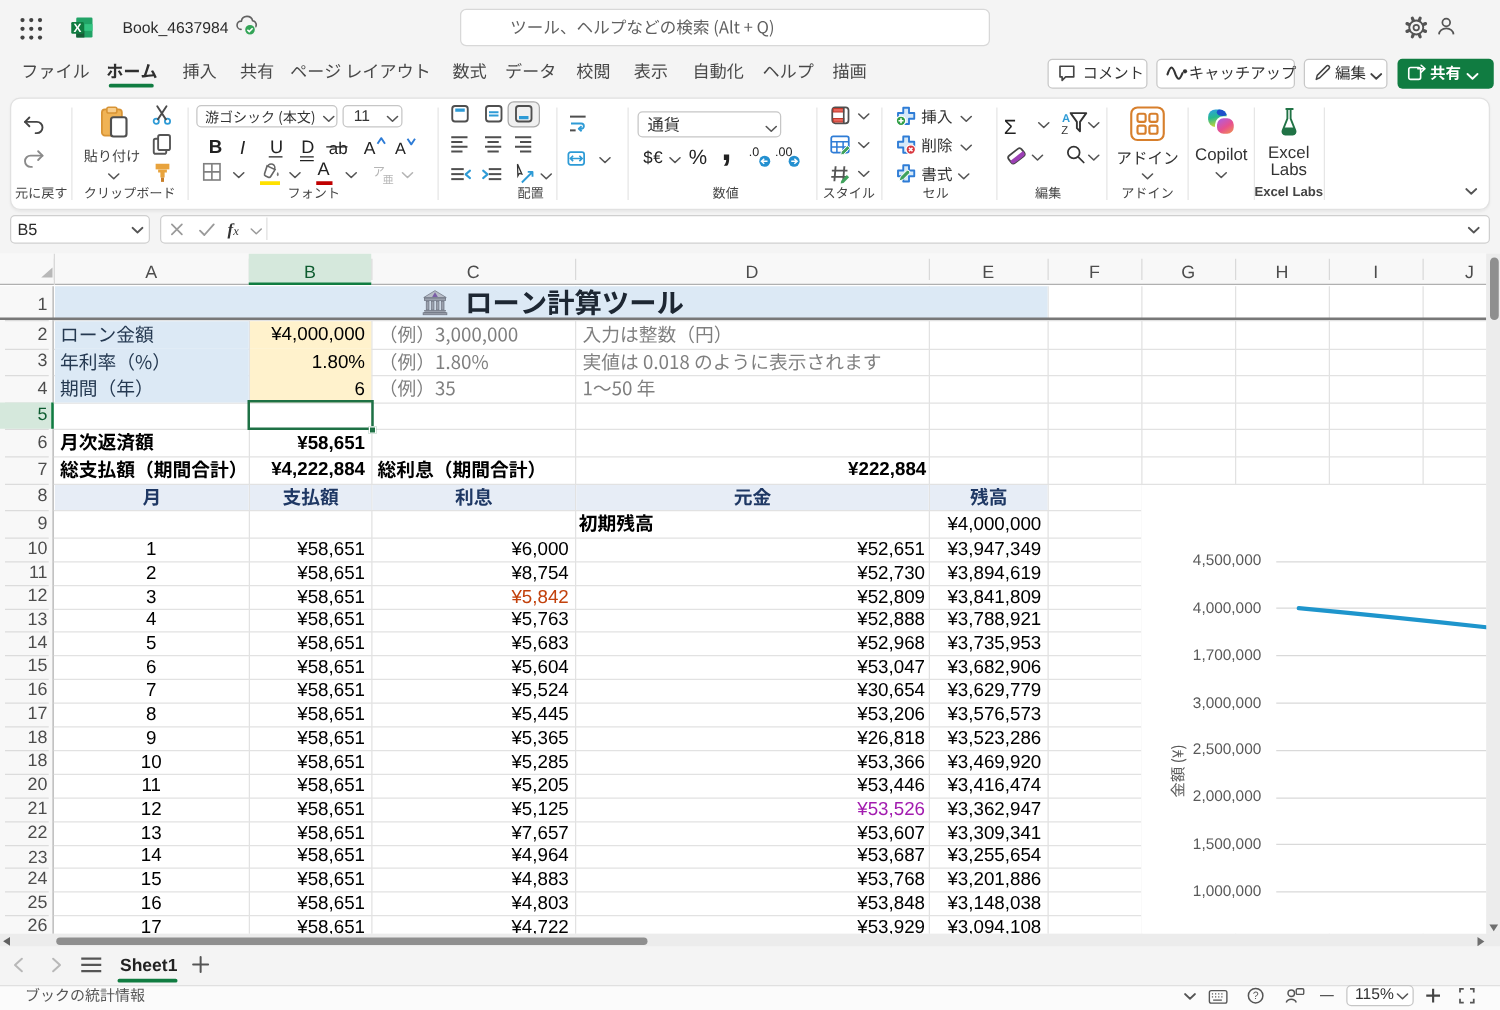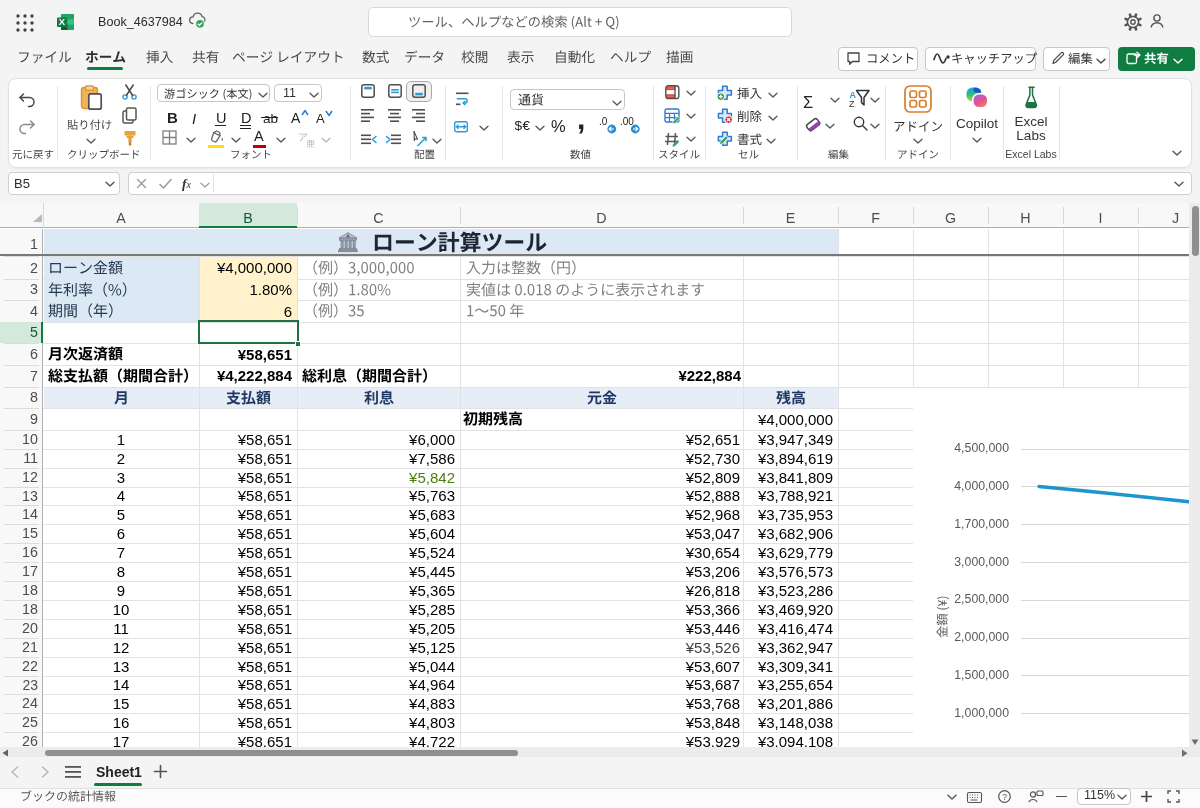--- a/index.html
+++ b/index.html
@@ -769,21 +769,21 @@
       </svg>
     </div>
     <div style="position:absolute;left:1022px;top:86px">
       <svg width="19" height="25" viewBox="0 0 19 25" style="display:block;overflow:visible">
         <path d="M7 1.2 h5.2 M7.9 1.2 v7.7 l-3.8 9.6 a2.3 2.3 0 0 0 2.1 3.1 h6 a2.3 2.3 0 0 0 2.1-3.1 L10.5 8.9 V1.2" fill="none" stroke="#217346" stroke-width="1.5" stroke-linecap="round" stroke-linejoin="round"></path>
         <path d="M5.2 15.9 h8 l1.2 3.3 a1.6 1.6 0 0 1-1.5 2.2 H5.5 a1.6 1.6 0 0 1-1.5-2.2 z" fill="#217346"></path>
       </svg>
     </div>
     <div style="position:absolute;left:1031.0px;transform:translateX(-50%);top:114.6px;font-size:13.5px;line-height:13.5px;color:#333;font-weight:400;white-space:nowrap">Excel</div>
     <div style="position:absolute;left:1031.0px;transform:translateX(-50%);top:128.6px;font-size:13.5px;line-height:13.5px;color:#333;font-weight:400;white-space:nowrap">Labs</div>
-    <div style="position:absolute;left:1031.0px;transform:translateX(-50%);top:149.1px;font-size:10.5px;line-height:10.5px;color:#444;font-weight:400;white-space:nowrap">Excel Labs</div>
+    <div style="position:absolute;left:1031.0px;transform:translateX(-50%);top:149.1px;font-size:10.5px;line-height:10.5px;color:#444;font-weight:700;white-space:nowrap">Excel Labs</div>
     <div style="position:absolute;left:1172px;top:149px">
       <svg width="11" height="8" viewBox="0 0 11 8" style="display:block;overflow:visible">
         <path d="M1 2.2 L5 6 L9 2.2" fill="none" stroke="#555" stroke-width="1.4" stroke-linecap="round" stroke-linejoin="round"></path>
       </svg>
     </div>
     <div style="position:absolute;left:8px;top:171.5px;width:112px;height:23px;background:#fff;border:1px solid #cfcfcf;border-radius:4px"></div>
     <div style="position:absolute;left:14.0px;top:176.5px;font-size:13px;line-height:13px;color:#2b2b2b;font-weight:400;white-space:nowrap">B5</div>
     <div style="position:absolute;left:105px;top:180px">
       <svg width="10" height="7" viewBox="0 0 10 7" style="display:block;overflow:visible">
         <path d="M1 2.2 L5 6 L9 2.2" fill="none" stroke="#555" stroke-width="1.4" stroke-linecap="round" stroke-linejoin="round"></path>
@@ -1158,26 +1158,26 @@
       </svg>
     </div>
     <div style="position:absolute;right:367.0px;text-align:right;top:411.6px;font-size:15px;line-height:15px;color:#000;font-weight:400;white-space:nowrap">¥4,000,000</div>
     <div style="position:absolute;left:121.0px;transform:translateX(-50%);top:431.7px;font-size:15px;line-height:15px;color:#000;font-weight:400;white-space:nowrap">1</div>
     <div style="position:absolute;right:908.0px;text-align:right;top:431.7px;font-size:15px;line-height:15px;color:#000;font-weight:400;white-space:nowrap">¥58,651</div>
     <div style="position:absolute;right:745.0px;text-align:right;top:431.7px;font-size:15px;line-height:15px;color:#000;font-weight:400;white-space:nowrap">¥6,000</div>
     <div style="position:absolute;right:460.0px;text-align:right;top:431.7px;font-size:15px;line-height:15px;color:#000;font-weight:400;white-space:nowrap">¥52,651</div>
     <div style="position:absolute;right:367.0px;text-align:right;top:431.7px;font-size:15px;line-height:15px;color:#000;font-weight:400;white-space:nowrap">¥3,947,349</div>
     <div style="position:absolute;left:121.0px;transform:translateX(-50%);top:450.6px;font-size:15px;line-height:15px;color:#000;font-weight:400;white-space:nowrap">2</div>
     <div style="position:absolute;right:908.0px;text-align:right;top:450.6px;font-size:15px;line-height:15px;color:#000;font-weight:400;white-space:nowrap">¥58,651</div>
-    <div style="position:absolute;right:745.0px;text-align:right;top:450.6px;font-size:15px;line-height:15px;color:#000;font-weight:400;white-space:nowrap">¥7,586</div>
+    <div style="position:absolute;right:745.0px;text-align:right;top:450.6px;font-size:15px;line-height:15px;color:#000;font-weight:400;white-space:nowrap">¥8,754</div>
     <div style="position:absolute;right:460.0px;text-align:right;top:450.6px;font-size:15px;line-height:15px;color:#000;font-weight:400;white-space:nowrap">¥52,730</div>
     <div style="position:absolute;right:367.0px;text-align:right;top:450.6px;font-size:15px;line-height:15px;color:#000;font-weight:400;white-space:nowrap">¥3,894,619</div>
     <div style="position:absolute;left:121.0px;transform:translateX(-50%);top:469.5px;font-size:15px;line-height:15px;color:#000;font-weight:400;white-space:nowrap">3</div>
     <div style="position:absolute;right:908.0px;text-align:right;top:469.5px;font-size:15px;line-height:15px;color:#000;font-weight:400;white-space:nowrap">¥58,651</div>
-    <div style="position:absolute;right:745.0px;text-align:right;top:469.5px;font-size:15px;line-height:15px;color:#4d7c0f;font-weight:400;white-space:nowrap">¥5,842</div>
+    <div style="position:absolute;right:745.0px;text-align:right;top:469.5px;font-size:15px;line-height:15px;color:#c2410c;font-weight:400;white-space:nowrap">¥5,842</div>
     <div style="position:absolute;right:460.0px;text-align:right;top:469.5px;font-size:15px;line-height:15px;color:#000;font-weight:400;white-space:nowrap">¥52,809</div>
     <div style="position:absolute;right:367.0px;text-align:right;top:469.5px;font-size:15px;line-height:15px;color:#000;font-weight:400;white-space:nowrap">¥3,841,809</div>
     <div style="position:absolute;left:121.0px;transform:translateX(-50%);top:488.4px;font-size:15px;line-height:15px;color:#000;font-weight:400;white-space:nowrap">4</div>
     <div style="position:absolute;right:908.0px;text-align:right;top:488.4px;font-size:15px;line-height:15px;color:#000;font-weight:400;white-space:nowrap">¥58,651</div>
     <div style="position:absolute;right:745.0px;text-align:right;top:488.4px;font-size:15px;line-height:15px;color:#000;font-weight:400;white-space:nowrap">¥5,763</div>
     <div style="position:absolute;right:460.0px;text-align:right;top:488.4px;font-size:15px;line-height:15px;color:#000;font-weight:400;white-space:nowrap">¥52,888</div>
     <div style="position:absolute;right:367.0px;text-align:right;top:488.4px;font-size:15px;line-height:15px;color:#000;font-weight:400;white-space:nowrap">¥3,788,921</div>
     <div style="position:absolute;left:121.0px;transform:translateX(-50%);top:507.3px;font-size:15px;line-height:15px;color:#000;font-weight:400;white-space:nowrap">5</div>
     <div style="position:absolute;right:908.0px;text-align:right;top:507.3px;font-size:15px;line-height:15px;color:#000;font-weight:400;white-space:nowrap">¥58,651</div>
     <div style="position:absolute;right:745.0px;text-align:right;top:507.3px;font-size:15px;line-height:15px;color:#000;font-weight:400;white-space:nowrap">¥5,683</div>
@@ -1209,25 +1209,25 @@
     <div style="position:absolute;right:460.0px;text-align:left;top:601.8px;font-size:15px;line-height:15px;color:#000;font-weight:400;white-space:nowrap">¥53,366</div>
     <div style="position:absolute;right:367.0px;text-align:right;top:601.8px;font-size:15px;line-height:15px;color:#000;font-weight:400;white-space:nowrap">¥3,469,920</div>
     <div style="position:absolute;left:121.0px;transform:translateX(-50%);top:620.7px;font-size:15px;line-height:15px;color:#000;font-weight:400;white-space:nowrap">11</div>
     <div style="position:absolute;right:908.0px;text-align:right;top:620.7px;font-size:15px;line-height:15px;color:#000;font-weight:400;white-space:nowrap">¥58,651</div>
     <div style="position:absolute;right:745.0px;text-align:right;top:620.7px;font-size:15px;line-height:15px;color:#000;font-weight:400;white-space:nowrap">¥5,205</div>
     <div style="position:absolute;right:460.0px;text-align:right;top:620.7px;font-size:15px;line-height:15px;color:#000;font-weight:400;white-space:nowrap">¥53,446</div>
     <div style="position:absolute;right:367.0px;text-align:right;top:620.7px;font-size:15px;line-height:15px;color:#000;font-weight:400;white-space:nowrap">¥3,416,474</div>
     <div style="position:absolute;left:121.0px;transform:translateX(-50%);top:639.6px;font-size:15px;line-height:15px;color:#000;font-weight:400;white-space:nowrap">12</div>
     <div style="position:absolute;right:908.0px;text-align:right;top:639.6px;font-size:15px;line-height:15px;color:#000;font-weight:400;white-space:nowrap">¥58,651</div>
     <div style="position:absolute;right:745.0px;text-align:right;top:639.6px;font-size:15px;line-height:15px;color:#000;font-weight:400;white-space:nowrap">¥5,125</div>
-    <div style="position:absolute;right:460.0px;text-align:right;top:639.6px;font-size:15px;line-height:15px;color:#404040;font-weight:400;white-space:nowrap">¥53,526</div>
+    <div style="position:absolute;right:460.0px;text-align:right;top:639.6px;font-size:15px;line-height:15px;color:#a21caf;font-weight:400;white-space:nowrap">¥53,526</div>
     <div style="position:absolute;right:367.0px;text-align:right;top:639.6px;font-size:15px;line-height:15px;color:#000;font-weight:400;white-space:nowrap">¥3,362,947</div>
     <div style="position:absolute;left:121.0px;transform:translateX(-50%);top:658.5px;font-size:15px;line-height:15px;color:#000;font-weight:400;white-space:nowrap">13</div>
     <div style="position:absolute;right:908.0px;text-align:right;top:658.5px;font-size:15px;line-height:15px;color:#000;font-weight:400;white-space:nowrap">¥58,651</div>
-    <div style="position:absolute;right:745.0px;text-align:right;top:658.5px;font-size:15px;line-height:15px;color:#000;font-weight:400;white-space:nowrap">¥5,044</div>
+    <div style="position:absolute;right:745.0px;text-align:right;top:658.5px;font-size:15px;line-height:15px;color:#000;font-weight:400;white-space:nowrap">¥7,657</div>
     <div style="position:absolute;right:460.0px;text-align:right;top:658.5px;font-size:15px;line-height:15px;color:#000;font-weight:400;white-space:nowrap">¥53,607</div>
     <div style="position:absolute;right:367.0px;text-align:right;top:658.5px;font-size:15px;line-height:15px;color:#000;font-weight:400;white-space:nowrap">¥3,309,341</div>
     <div style="position:absolute;left:121.0px;transform:translateX(-50%);top:677.4px;font-size:15px;line-height:15px;color:#000;font-weight:400;white-space:nowrap">14</div>
     <div style="position:absolute;right:908.0px;text-align:right;top:677.4px;font-size:15px;line-height:15px;color:#000;font-weight:400;white-space:nowrap">¥58,651</div>
     <div style="position:absolute;right:745.0px;text-align:right;top:677.4px;font-size:15px;line-height:15px;color:#000;font-weight:400;white-space:nowrap">¥4,964</div>
     <div style="position:absolute;right:460.0px;text-align:right;top:677.4px;font-size:15px;line-height:15px;color:#000;font-weight:400;white-space:nowrap">¥53,687</div>
     <div style="position:absolute;right:367.0px;text-align:right;top:677.4px;font-size:15px;line-height:15px;color:#000;font-weight:400;white-space:nowrap">¥3,255,654</div>
     <div style="position:absolute;left:121.0px;transform:translateX(-50%);top:696.3px;font-size:15px;line-height:15px;color:#000;font-weight:400;white-space:nowrap">15</div>
     <div style="position:absolute;right:908.0px;text-align:right;top:696.3px;font-size:15px;line-height:15px;color:#000;font-weight:400;white-space:nowrap">¥58,651</div>
     <div style="position:absolute;right:745.0px;text-align:right;top:696.3px;font-size:15px;line-height:15px;color:#000;font-weight:400;white-space:nowrap">¥4,883</div>

